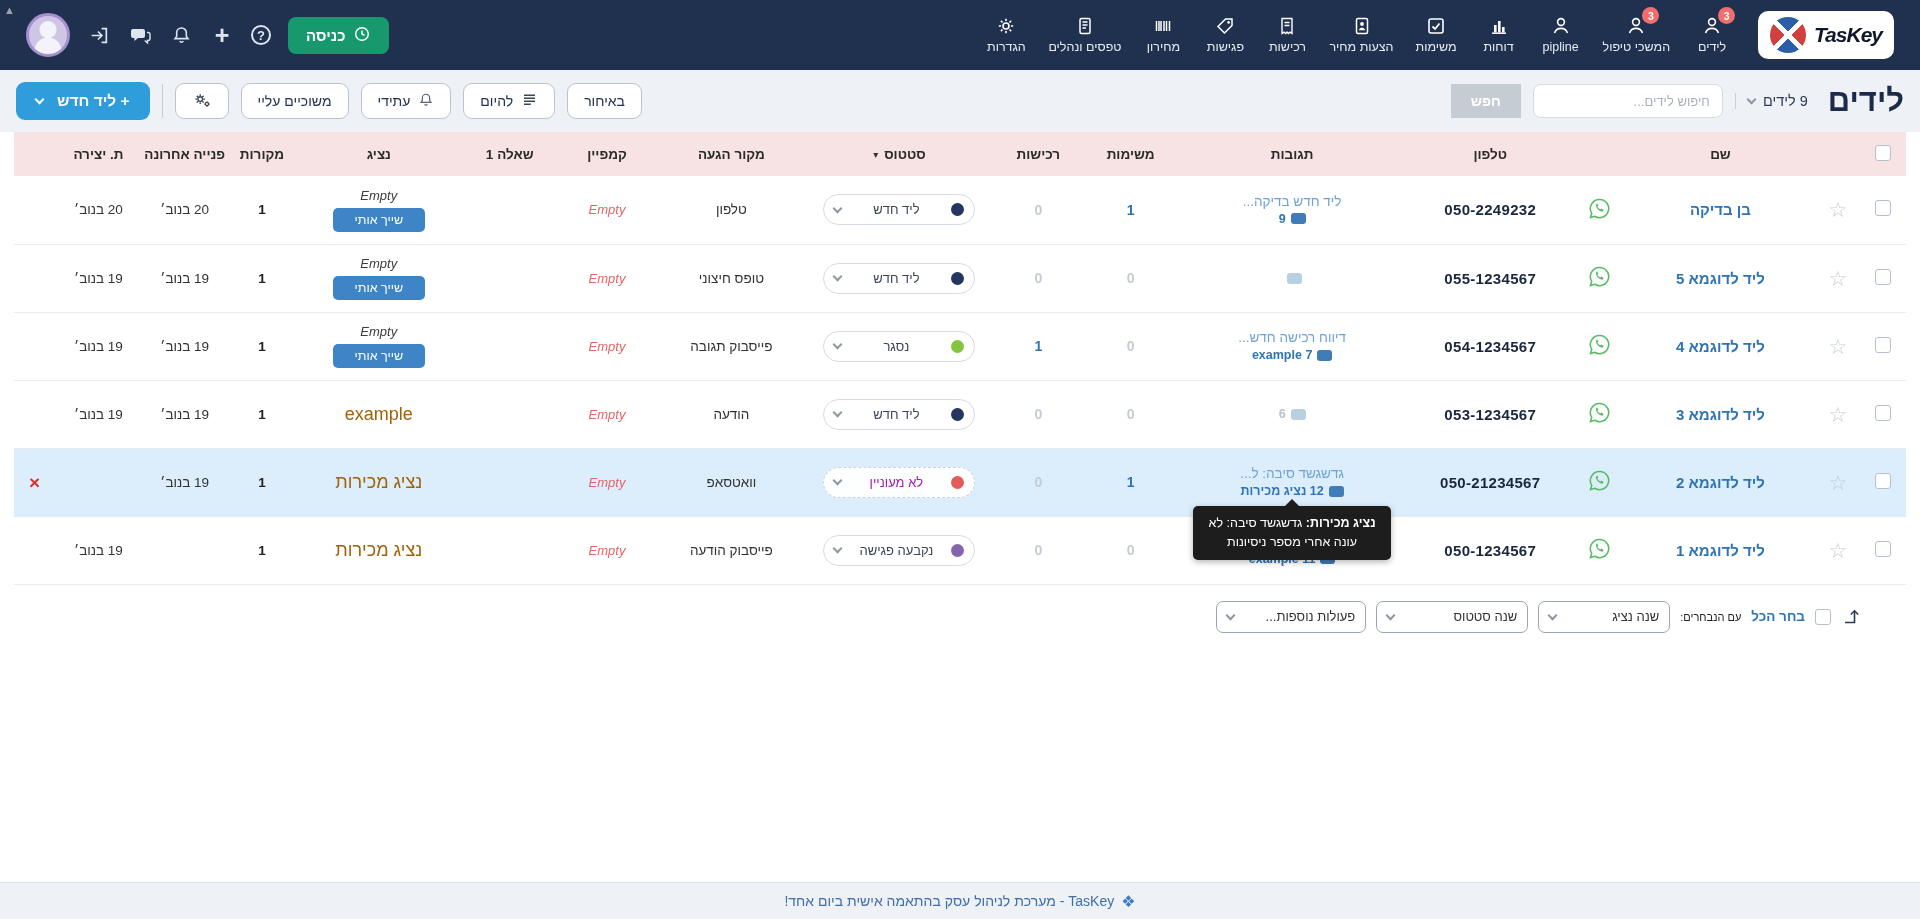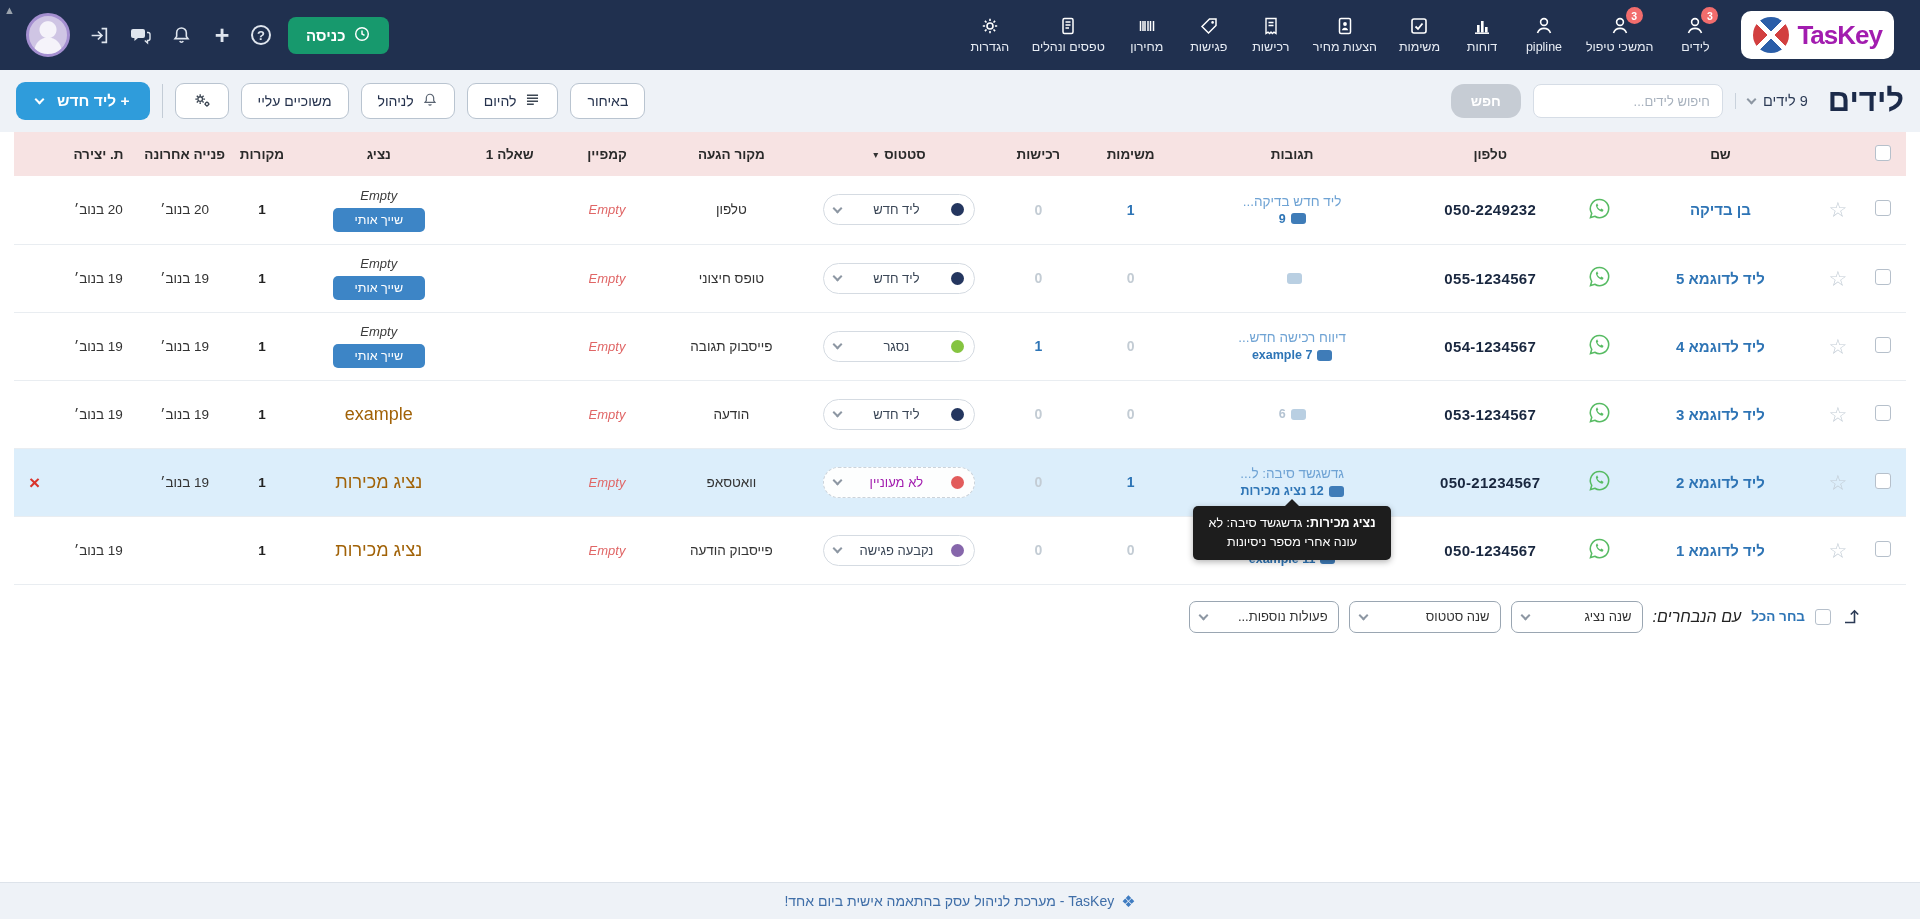--- a/index.html
+++ b/index.html
@@ -3,21 +3,21 @@
 <meta charset="utf-8">
 <style>
   *{margin:0;padding:0;box-sizing:border-box}
   html,body{width:1920px;height:919px;overflow:hidden}
   body{font-family:"Liberation Sans","DejaVu Sans",sans-serif;direction:rtl;background:#fff;color:#222}
   .page{width:1920px;height:919px;display:flex;flex-direction:column;position:relative}
 
   
   .topbar{height:70px;background:#20304f;display:flex;align-items:center;padding:0 26px;flex-shrink:0}
   .logo-box{background:#fff;border-radius:10px;height:48px;padding:4px 12px;display:flex;align-items:center;gap:8px;margin-left:26px}
-  .logo-text{font-size:26px;font-weight:bold;color:#a21caf;letter-spacing:-1px}
+  .logo-text{font-size:21px;font-weight:bold;font-style:italic;color:#0f172a;letter-spacing:-1px}
   .logo-mark{width:36px;height:36px;border-radius:50%;display:inline-block;
     background:linear-gradient(45deg,transparent 45%,#fff 45% 55%,transparent 55%),
                linear-gradient(-45deg,transparent 45%,#fff 45% 55%,transparent 55%),
                conic-gradient(from 45deg,#d23f3f 0 90deg,#2b5ea8 0 180deg,#d23f3f 0 270deg,#2b5ea8 0 360deg)}
   .nav{display:flex;align-items:flex-end;gap:22px}
   .nav-item{display:flex;flex-direction:column;align-items:center;gap:4px;color:#e8edf5;font-size:12.5px;cursor:pointer;position:relative;min-width:40px}
   .nav-item .ico{width:20px;height:20px;display:flex;align-items:center;justify-content:center;position:relative}
   .badge{position:absolute;top:-9px;right:-13px;background:#f26d6d;color:#fff;font-size:10.5px;font-weight:bold;width:17px;height:17px;border-radius:50%;display:flex;align-items:center;justify-content:center}
   .tb-spacer{flex:1}
   .hdr-left{display:flex;align-items:center;gap:17px}
@@ -29,21 +29,21 @@
     background:radial-gradient(circle at 50% 36%,#f5f3fa 0 8px,transparent 9px),radial-gradient(circle at 50% 92%,#f5f3fa 0 13px,transparent 14px),#cfc5e4}
   .scroll-hint{position:absolute;top:4px;left:4px;color:#9aa3ad;font-size:11px;z-index:9}
 
   
   .toolbar{height:62px;background:#eef2f7;display:flex;align-items:center;padding:0 16px;gap:12px;flex-shrink:0}
   .page-title{font-size:31px;font-weight:800;color:#1c2b4a;margin-left:8px}
   .count-dd{display:flex;align-items:center;gap:8px;font-size:14.5px;color:#2b3a55;cursor:pointer;padding-left:12px;border-left:1px solid #c9d2dc}
   .chev{width:7px;height:7px;border-left:2px solid #8d97a3;border-bottom:2px solid #8d97a3;transform:rotate(-45deg);display:inline-block;margin-top:-3px}
   .search-input{width:190px;height:34px;border:1px solid #d6dde6;border-radius:8px;background:#fff;padding:0 12px;font-size:13px;font-family:inherit;color:#333}
   .search-input::placeholder{color:#a7b1bd}
-  .search-btn{background:#c6ccd4;color:#fff;border:none;border-radius:13px;height:34px;padding:0 20px;font-size:14px;font-weight:bold;cursor:pointer;font-family:inherit}
+  .search-btn{background:#c6ccd4;color:#fff;border:none;border-radius:0;height:34px;padding:0 20px;font-size:14px;font-weight:bold;cursor:pointer;font-family:inherit}
   .flt-btn{background:#fff;border:1px solid #b9c4d0;border-radius:9px;height:36px;padding:0 16px;font-size:14px;color:#25324d;display:flex;align-items:center;gap:8px;cursor:pointer;font-family:inherit}
   .v-div{width:1px;height:34px;background:#c3ccd6}
   .new-lead-btn{background:#2f9cdb;color:#fff;border:none;border-radius:9px;height:38px;padding:0 20px;font-size:15.5px;font-weight:bold;display:flex;align-items:center;gap:14px;cursor:pointer;font-family:inherit}
   .chev-w{border-color:#fff}
 
   
   .table-wrap{margin:0 14px;position:relative}
   table{width:100%;border-collapse:collapse;table-layout:fixed}
   thead th{background:#f7e3e3;height:44px;font-size:13.5px;font-weight:bold;color:#2a2a2a;text-align:center;padding:4px 2px}
   tbody td{height:68px;border-bottom:1px solid #e9edf1;text-align:center;font-size:13.5px;color:#333;padding:2px 4px;vertical-align:middle}
@@ -81,21 +81,21 @@
 
   
   .tt-cell{position:relative}
   .tooltip{position:absolute;top:57px;left:50%;transform:translateX(-50%);background:#1d1d1d;color:#fff;border-radius:5px;padding:8px 12px;width:198px;font-size:12.5px;line-height:1.55;z-index:5;text-align:center;box-shadow:0 2px 6px rgba(0,0,0,.3)}
   .tooltip::before{content:"";position:absolute;top:-7px;left:50%;transform:translateX(-50%);border:7px solid transparent;border-bottom-color:#1d1d1d;border-top-width:0}
 
   
   .bulk-bar{display:flex;align-items:center;gap:10px;padding:16px 45px 0 0}
   .bulk-arrow{color:#2b3a55}
   .bulk-label-strong{color:#2e75b6;font-weight:bold;font-size:13.5px}
-  .bulk-label{font-style:italic;font-size:16px;color:#222}
+  .bulk-label{font-size:11px;color:#222}
   .sel{background:#fff;border:1px solid #9aa6b2;border-radius:7px;height:32px;display:flex;align-items:center;justify-content:space-between;padding:0 10px;font-size:13px;color:#333;cursor:pointer}
   .sel-rep{width:132px}.sel-status{width:152px}.sel-more{width:150px}
 
   
   .footer{margin-top:auto;height:37px;background:#eef2f7;border-top:1px solid #dde3ea;display:flex;align-items:center;justify-content:center;gap:7px;font-size:14px;color:#46484b}
   .footer .brand-dot{color:#3f7cc1;font-size:16px}
   .footer .ftxt{color:#3f6ea8}
 </style>
 </head>
 <body>
@@ -273,21 +273,21 @@
       </span>
       <span>להיום</span>
     </button>
     <button class="flt-btn">
       <span class="ico">
         <svg width="16" height="16" viewBox="0 0 20 20">
             <path d="M10 2.8a4.6 4.6 0 0 0-4.6 4.6v3.4L3.8 13h12.4l-1.6-2.2V7.4A4.6 4.6 0 0 0 10 2.8z" fill="none" stroke="#5a6472" stroke-width="1.5"></path>
             <path d="M8.4 15.3a1.7 1.7 0 0 0 3.2 0" fill="none" stroke="#5a6472" stroke-width="1.5"></path>
           </svg>
       </span>
-      <span>לניהול</span>
+      <span>עתידי</span>
     </button>
     <button class="flt-btn">
       <span>משוכיים עליי</span>
     </button>
     <button class="flt-btn">
       <span class="ico">
         <svg width="20" height="18" viewBox="0 0 22 20">
             <circle cx="9" cy="9" r="2.6" fill="none" stroke="#3c4653" stroke-width="1.5"></circle>
             <path d="M9 3.6v2M9 12.4v2M14.4 9h-2M5.6 9h-2M12.8 5.2l-1.4 1.4M6.6 11.4l-1.4 1.4M12.8 12.8l-1.4-1.4M6.6 6.6L5.2 5.2" stroke="#3c4653" stroke-width="1.5"></path>
             <circle cx="16.5" cy="14.5" r="1.8" fill="none" stroke="#3c4653" stroke-width="1.4"></circle>

